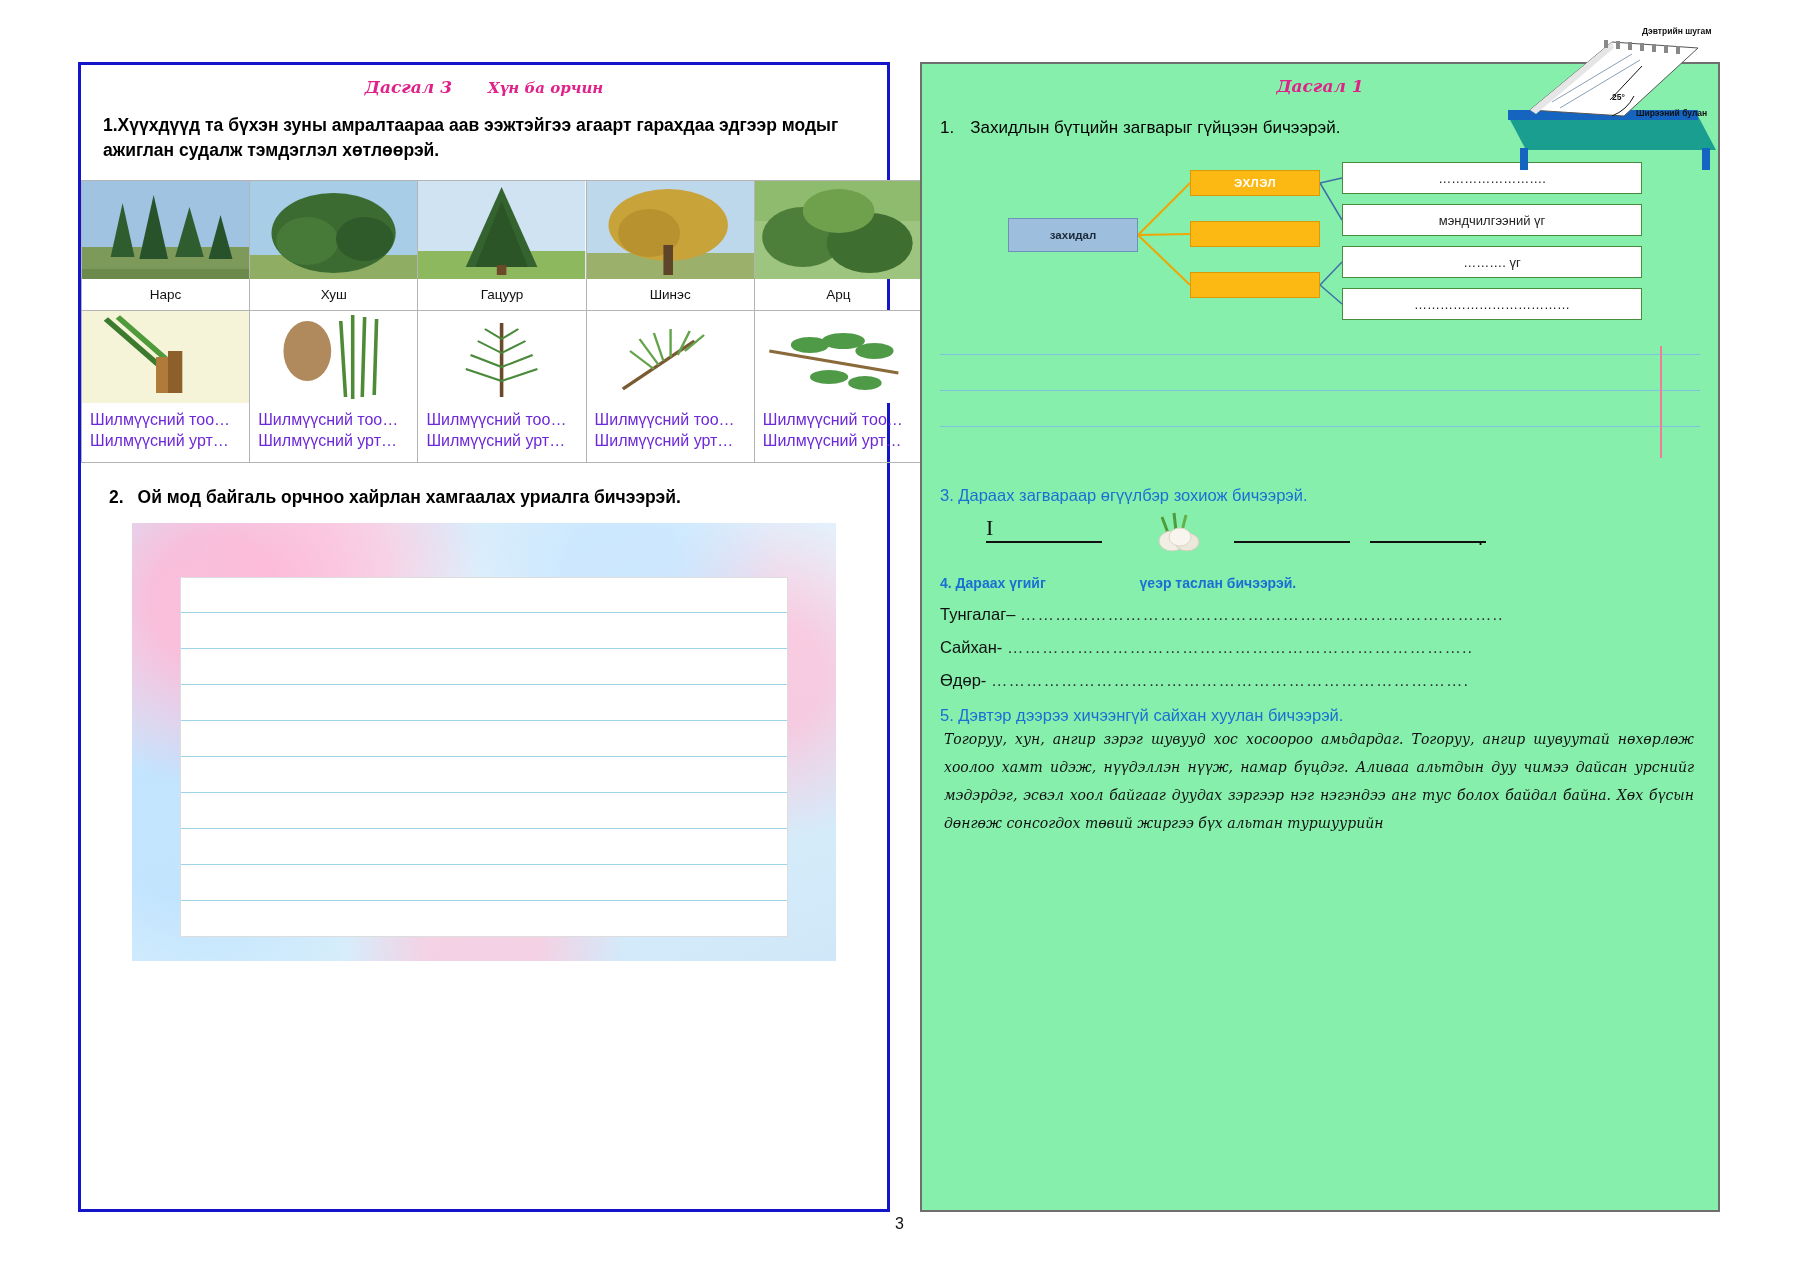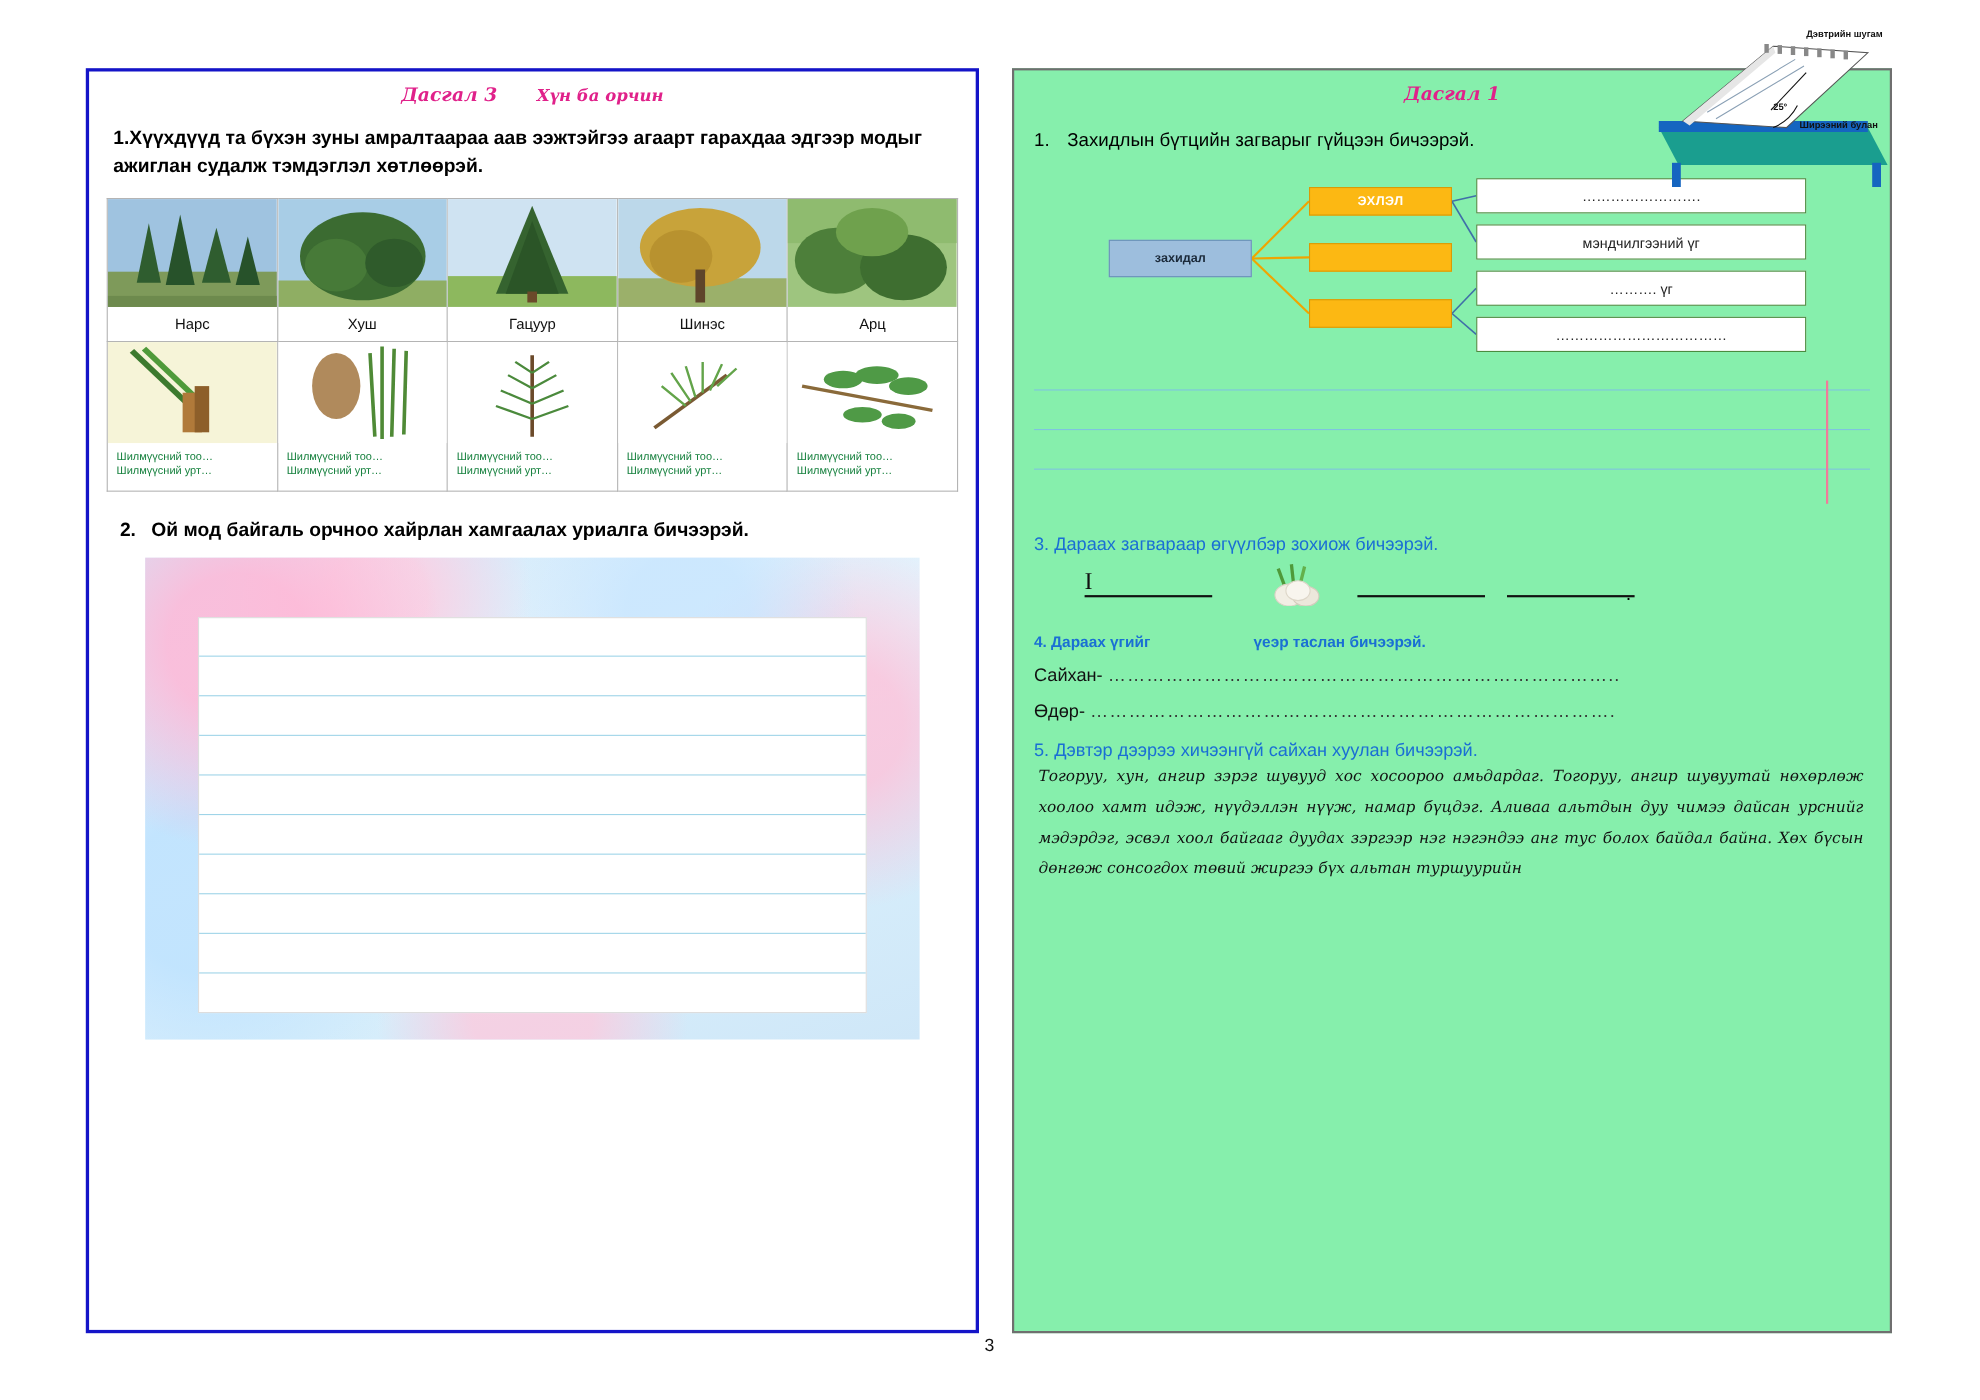--- a/index.html
+++ b/index.html
@@ -44,21 +44,21 @@
     margin: 16px 22px 0 22px;
     font-size: 17.5px;
     font-weight: bold;
     line-height: 1.45;
     color: #000;
   }
 
   
   .tree-table {
     margin: 16px auto 0 auto;
-    width: 774px;
+    width: 842px;
     border-collapse: collapse;
     table-layout: fixed;
     padding-left: 48px;
   }
   .tree-table td {
     border: 1px solid #b4b4b4;
     vertical-align: top;
     padding: 0;
     width: 140px;
   }
@@ -69,24 +69,24 @@
   }
   .cap {
     text-align: center;
     font-size: 13.5px;
     padding: 8px 0 8px 0;
     color: #111;
   }
   .needle-cell { }
   .needle-img { width: 100%; height: 92px; display: block; }
   .needle-text {
-    font-size: 10px;
+    font-size: 16px;
     line-height: 1.35;
     padding: 6px 6px 10px 8px;
-    color: #15803d;
+    color: #6d28d9;
   }
 
   .left-q2 {
     margin: 22px 22px 0 28px;
     font-size: 17.5px;
     font-weight: bold;
     line-height: 1.4;
     display: flex;
     gap: 14px;
   }
@@ -476,20 +476,24 @@
       <span class="blank-ul" style="left:412px; top:26px; width:116px;"></span>
       <span class="dot-end">.</span>
     </div>
 
     <div class="r-q4">
       <span>4.  Дараах  үгийг</span>
       <span class="gap"></span>
       <span>үеэр таслан бичээрэй.</span>
     </div>
 
+    <div class="dot-row">
+      <span>Тунгалаг–</span>
+      <span class="dots">………………………………………………………………………..</span>
+    </div>
     <div class="dot-row">
       <span>Сайхан-</span>
       <span class="dots">……………………………………………………………………..</span>
     </div>
     <div class="dot-row">
       <span>Өдөр-</span>
       <span class="dots">……………………………………………………………………….</span>
     </div>
 
     <div class="r-q5">5. Дэвтэр дээрээ хичээнгүй сайхан хуулан бичээрэй.</div>

